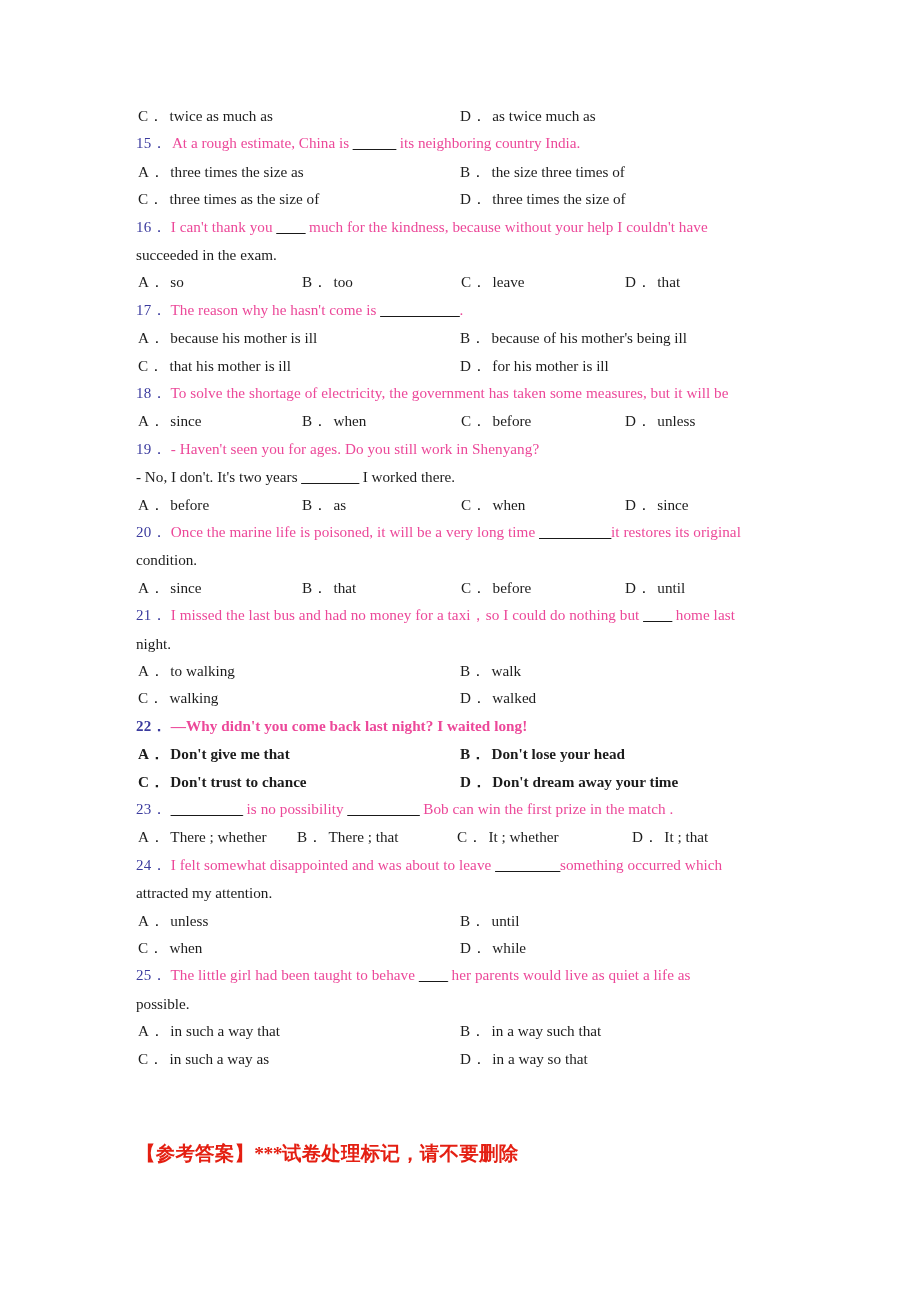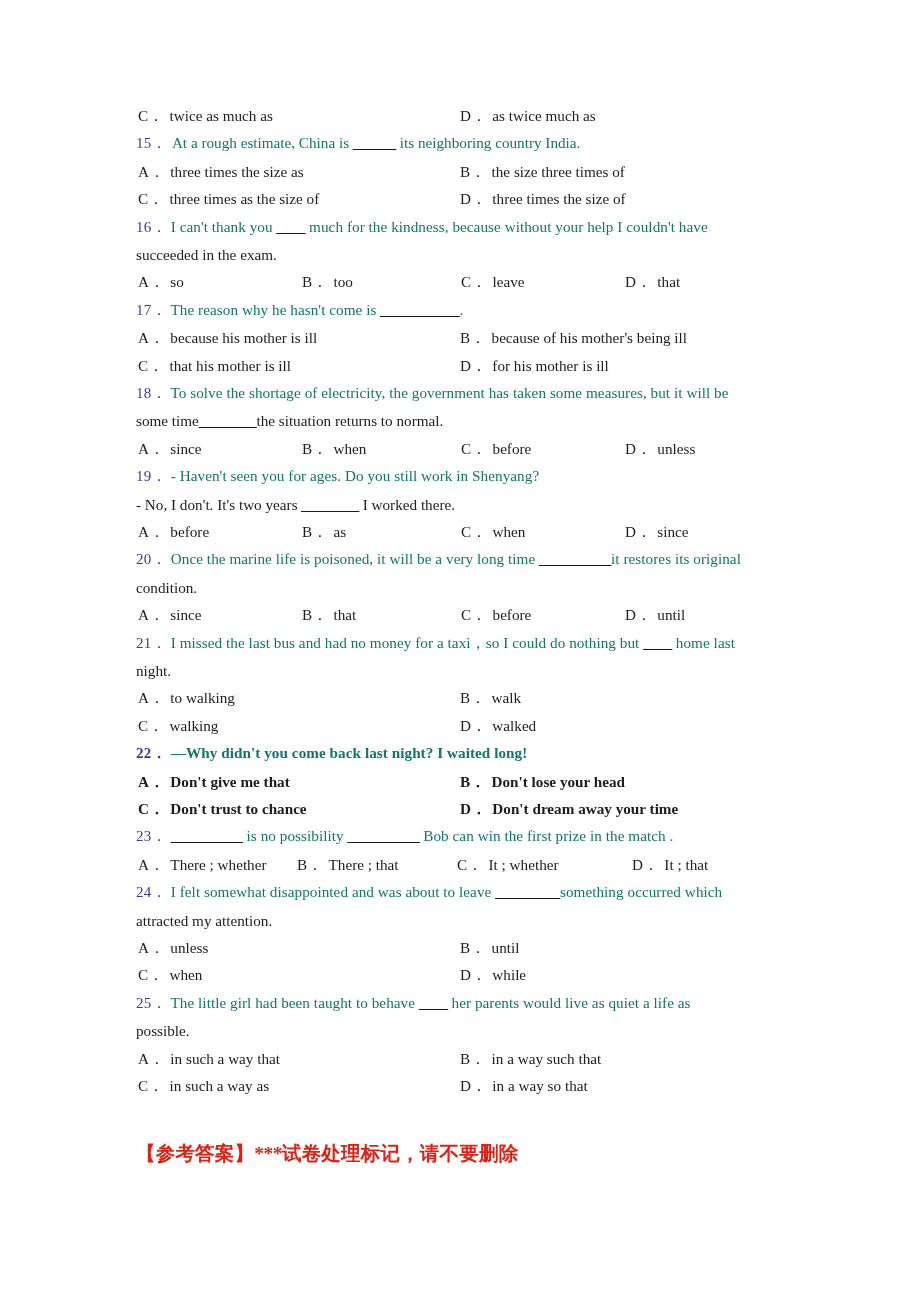--- a/index.html
+++ b/index.html
@@ -45,21 +45,21 @@
     letter-spacing: 0.05px;
   }
 
   .qnum {
     color: #3b3b9e;
     font-size: 15px;
     letter-spacing: 0.3px;
   }
 
   .qtext {
-    color: #0f766e;
+    color: #ec4899;
   }
 
   
   .stem {
     font-size: 15.2px;
     line-height: 27.4px;
     color: #1c1c1c;
     white-space: normal;
     width: 650px;
   }
@@ -184,21 +184,20 @@
       <div class="opts c2">
         <span class="opt c"><span class="lbl"><span>C</span><span class="sep">．</span></span><span class="otxt">that his mother is ill</span></span>
         <span class="opt d"><span class="lbl"><span>D</span><span class="sep">．</span></span><span class="otxt">for his mother is ill</span></span>
       </div>
     </div>
 
     <div class="qblock">
       <div class="line">
         <span class="qnum">18．</span> <span class="qtext">To solve the shortage of electricity, the government has taken some measures, but it will be</span>
       </div>
-      <div class="cont"><span>some time</span><span class="blank">________</span><span>the situation returns to normal.</span></div>
       <div class="opts c4">
         <span class="opt a"><span class="lbl"><span>A</span><span class="sep">．</span></span><span class="otxt">since</span></span>
         <span class="opt b"><span class="lbl"><span>B</span><span class="sep">．</span></span><span class="otxt">when</span></span>
         <span class="opt c"><span class="lbl"><span>C</span><span class="sep">．</span></span><span class="otxt">before</span></span>
         <span class="opt d"><span class="lbl"><span>D</span><span class="sep">．</span></span><span class="otxt">unless</span></span>
       </div>
     </div>
 
     <div class="qblock">
       <div class="line">

